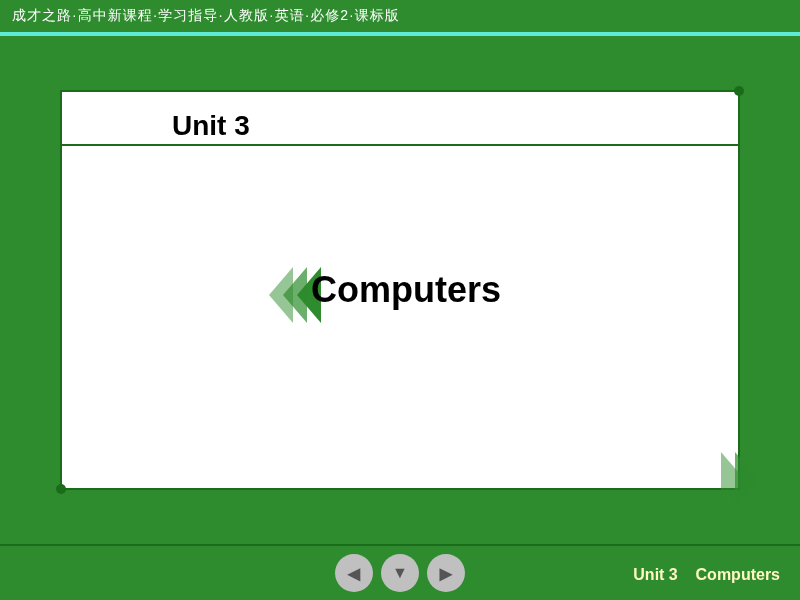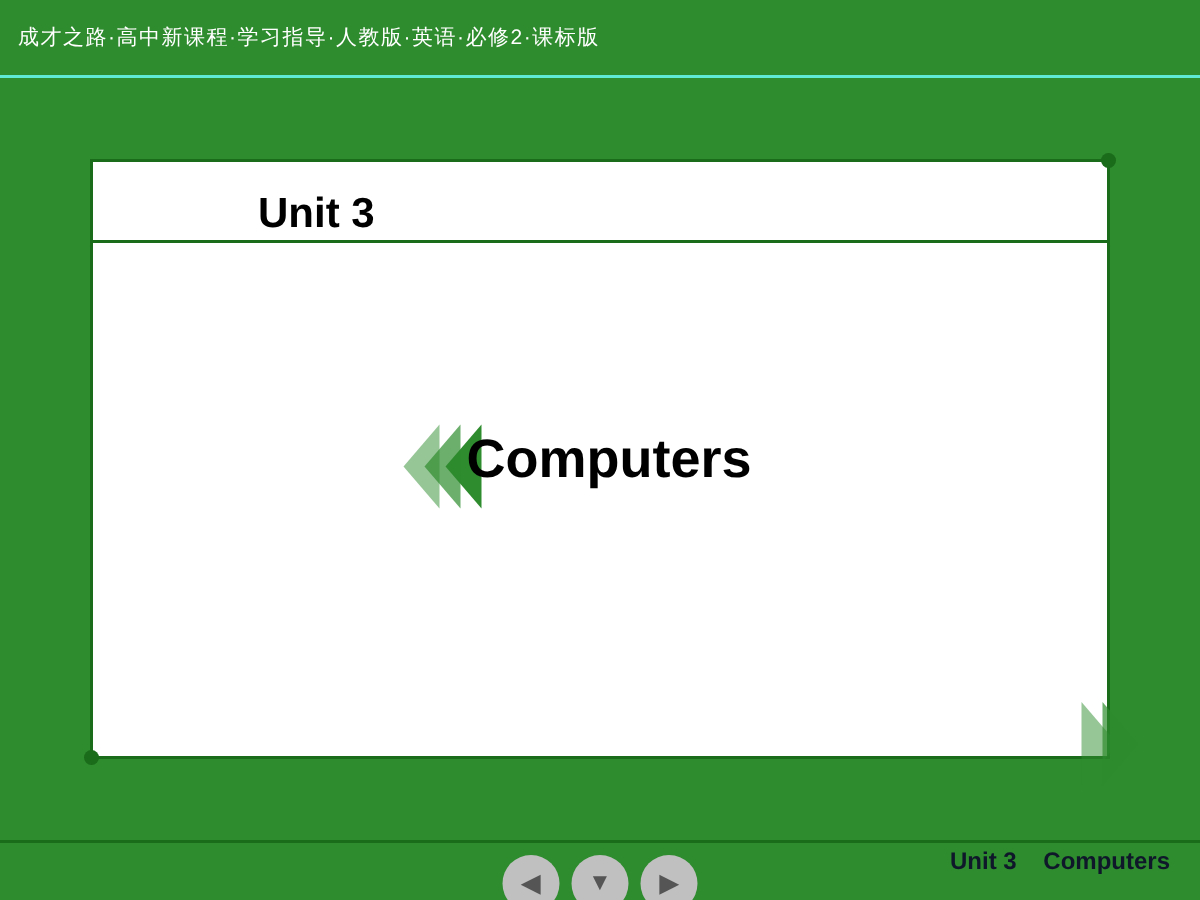--- a/index.html
+++ b/index.html
@@ -8,26 +8,26 @@
       height: 600px;
       overflow: hidden;
       background-color: #2e8b2e;
       font-family: Arial, sans-serif;
       position: relative;
     }
 
     
     #header-bar {
       width: 100%;
-      height: 52px;
+      height: 36px;
       background-color: #2e8b2e;
       display: flex;
       align-items: center;
       padding: 0 12px;
-      border-bottom: 2px solid #5eead4;
+      border-bottom: 4px solid #5eead4;
     }
     #header-title {
       color: #fff;
       font-size: 14px;
       font-weight: normal;
       letter-spacing: 1px;
     }
 
     
     #main-content {
@@ -185,21 +185,21 @@
       background-color: #c0c0c0;
       color: #555;
     }
 
     .nav-btn-right {
       background-color: #c0c0c0;
       color: #555;
     }
 
     #footer-label {
-      color: #0f172a;
+      color: #fef9c3;
       font-size: 16px;
       font-weight: bold;
       white-space: nowrap;
       position: absolute;
       right: 20px;
       bottom: 16px;
     }
   </style>
 </head>
 <body>

